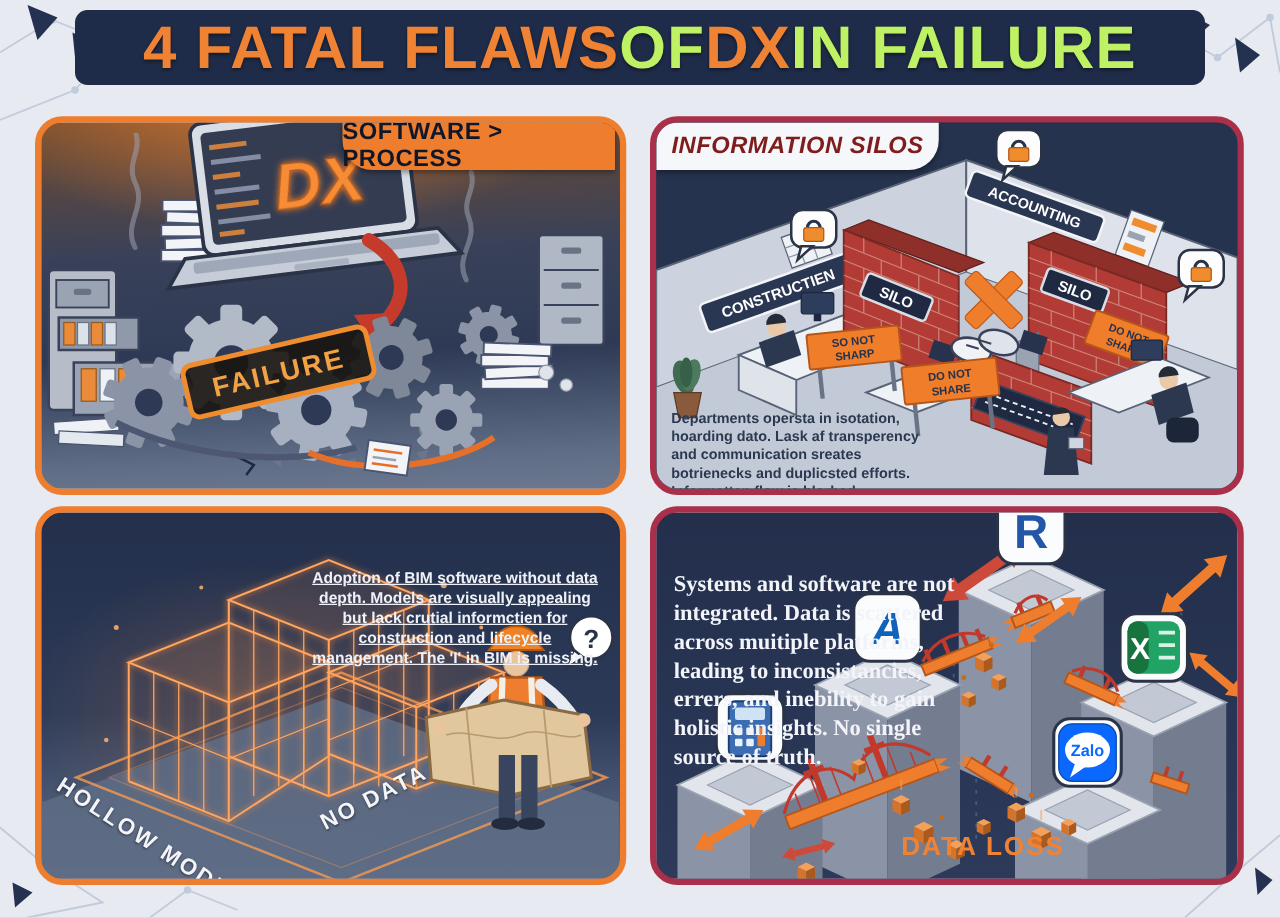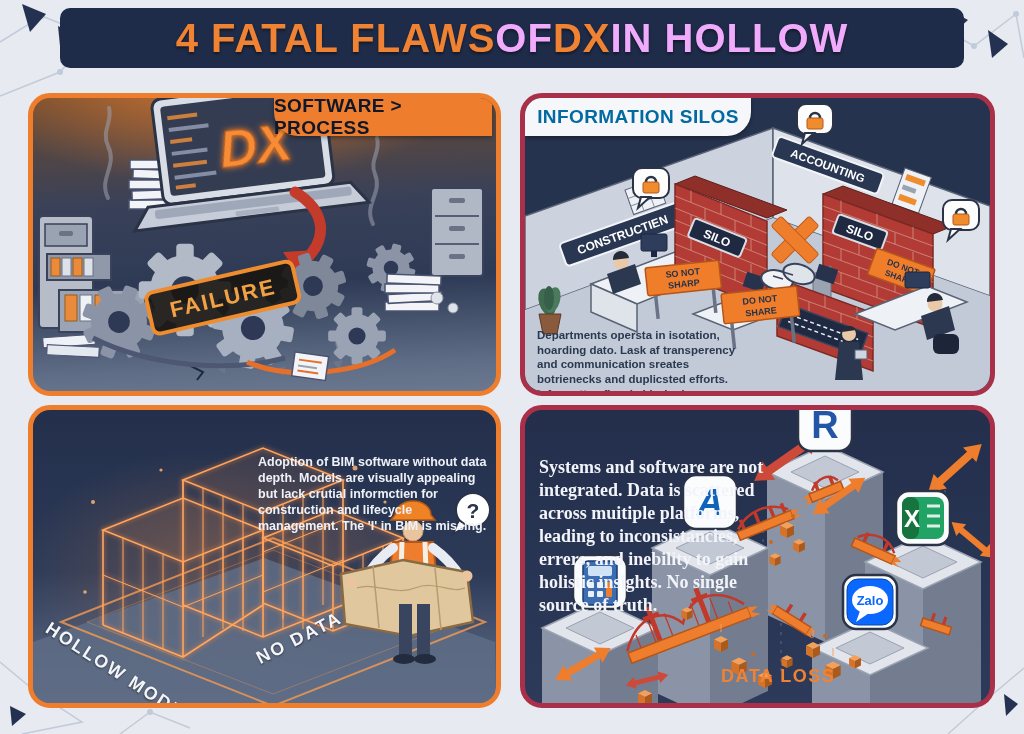--- a/index.html
+++ b/index.html
@@ -2,52 +2,52 @@
 <html><head>
 <meta charset="utf-8">
 <style>
   html,body{margin:0;padding:0;background:#cfd6e0;}
   .page{position:relative;width:1024px;height:734px;background:#e7eaf0;overflow:hidden;
         font-family:"Liberation Sans",sans-serif;}
   svg text{font-family:"Liberation Sans",sans-serif;}
   
   .banner{position:absolute;left:60px;top:8px;width:904px;height:60px;background:#1f2c49;
           border-radius:10px;display:flex;align-items:center;justify-content:center;
-          font-size:40px;font-weight:800;letter-spacing:1px;white-space:pre;
+          font-size:48px;font-weight:800;letter-spacing:1px;white-space:pre;
           text-shadow:0 2px 3px rgba(0,0,0,.45);}
-  .t-orange{color:#ef8233;} .t-white{color:#f0abfc;}
+  .t-orange{color:#ef8233;} .t-white{color:#bef264;}
   
   .panel{position:absolute;border-radius:22px;overflow:hidden;border:5px solid;}
   .panel .scene{position:absolute;left:0;top:0;width:100%;height:100%;}
   #p1{left:28px;top:93px;width:463px;height:293px;border-color:#ee7d2d;
       background:radial-gradient(ellipse 420px 190px at 40% -10%,rgba(243,130,48,.78),rgba(243,130,48,0) 62%),
                  linear-gradient(178deg,#6b4a30 0%,#394159 36%,#2e3a55 62%,#5f6d86 90%,#6b788f 100%);}
   #p2{left:520px;top:93px;width:465px;height:293px;border-color:#a93048;background:#26334e;}
   #p3{left:28px;top:405px;width:463px;height:293px;border-color:#ee7d2d;
       background:radial-gradient(ellipse 300px 200px at 36% 55%,rgba(255,150,70,.22),rgba(255,150,70,0) 60%),
                  linear-gradient(180deg,#232f4b 0%,#2c3a58 55%,#55637e 88%,#5e6c85 100%);}
   #p4{left:520px;top:405px;width:465px;height:293px;border-color:#a93048;
       background:linear-gradient(180deg,#232f4b 0%,#283554 60%,#2d3a59 100%);}
   .hdr{position:absolute;top:0;height:38px;z-index:6;display:flex;align-items:center;
        justify-content:center;font-weight:bold;font-size:19px;letter-spacing:.4px;}
   .hdr-orange{right:4px;background:#ee7d2d;color:#0f172a;border-bottom-left-radius:24px;
               box-shadow:0 2px 4px rgba(0,0,0,.35);}
-  .hdr-white{left:0;background:#f5f7fa;color:#0369a1;border-bottom-right-radius:24px;
-             box-shadow:0 2px 4px rgba(0,0,0,.35);}
+  .hdr-white{left:0;background:#f5f7fa;color:#7f1d1d;border-bottom-right-radius:24px;
+             box-shadow:0 2px 4px rgba(0,0,0,.35);font-style:italic;}
   .body-text{position:absolute;z-index:5;font-weight:bold;line-height:1.28;}
   #p1 .body-text{right:8px;top:44px;width:212px;text-align:center;color:#eef1f7;font-size:12.5px;}
   #p2 .body-text{left:12px;top:230px;width:200px;text-align:left;color:#2b3950;font-size:11.5px;}
-  #p3 .body-text{right:6px;top:44px;width:232px;text-align:left;color:#eef1f7;font-size:12.5px;}
+  #p3 .body-text{right:16px;top:44px;width:232px;text-align:center;color:#eef1f7;font-size:12.5px;text-decoration:underline;}
   #p4 .body-text{left:14px;top:46px;width:238px;text-align:left;color:#f2f4f9;font-size:18px;font-family:Liberation Serif, serif;}
   .rot-label{position:absolute;z-index:5;color:#f3f5f9;font-weight:800;letter-spacing:2px;
              font-size:18px;white-space:nowrap;text-shadow:0 1px 2px rgba(0,0,0,.5);}
   #lbl-hollow{left:20px;top:208px;transform:rotate(33deg);transform-origin:left top;}
   #lbl-nodata{left:220px;top:240px;transform:rotate(-27deg);transform-origin:left top;}
   #lbl-dataloss{position:absolute;left:196px;top:256px;z-index:5;color:#ef8233;
-                font-weight:800;font-size:18px;letter-spacing:1.5px;}
+                font-weight:800;font-size:21px;letter-spacing:1.5px;}
 </style>
 </head>
 <body>
 
 <div class="page">
 
   <svg width="1024" height="734" style="position:absolute;inset:0">
     <g stroke="#c2cbdb" stroke-width="1.5" fill="none">
       <polyline points="0,42 42,16 92,36 60,72 0,96"></polyline>
       <polyline points="932,22 974,46 1016,14 1024,58"></polyline>
@@ -68,21 +68,21 @@
     <g fill="#243150">
       <polygon points="22,4 46,14 30,32"></polygon>
         <polygon points="58,26 74,34 60,46"></polygon>
       <polygon points="946,8 968,20 950,36"></polygon>
         <polygon points="988,30 1008,44 992,58"></polygon>
       <polygon points="10,706 26,714 12,726"></polygon>
         <polygon points="1004,694 1018,704 1006,716"></polygon>
     </g>
   </svg>
 
-  <div class="banner"><span class="t-orange">4 FATAL FLAWS</span> <span class="t-white">OF</span> <span class="t-orange">DX</span> <span class="t-white">IN HOLLOW</span></div>
+  <div class="banner"><span class="t-orange">4 FATAL FLAWS</span> <span class="t-white">OF</span> <span class="t-orange">DX</span> <span class="t-white">IN FAILURE</span></div>
 
   <div class="panel" id="p1">
     <svg class="scene" viewBox="0 0 463 293">
       <defs>
         <filter id="glow1" x="-40%" y="-40%" width="180%" height="180%">
           <feGaussianBlur stdDeviation="3" result="b"></feGaussianBlur>
           <feMerge>
               <feMergeNode in="b"></feMergeNode>
               <feMergeNode in="SourceGraphic"></feMergeNode>
             </feMerge>

